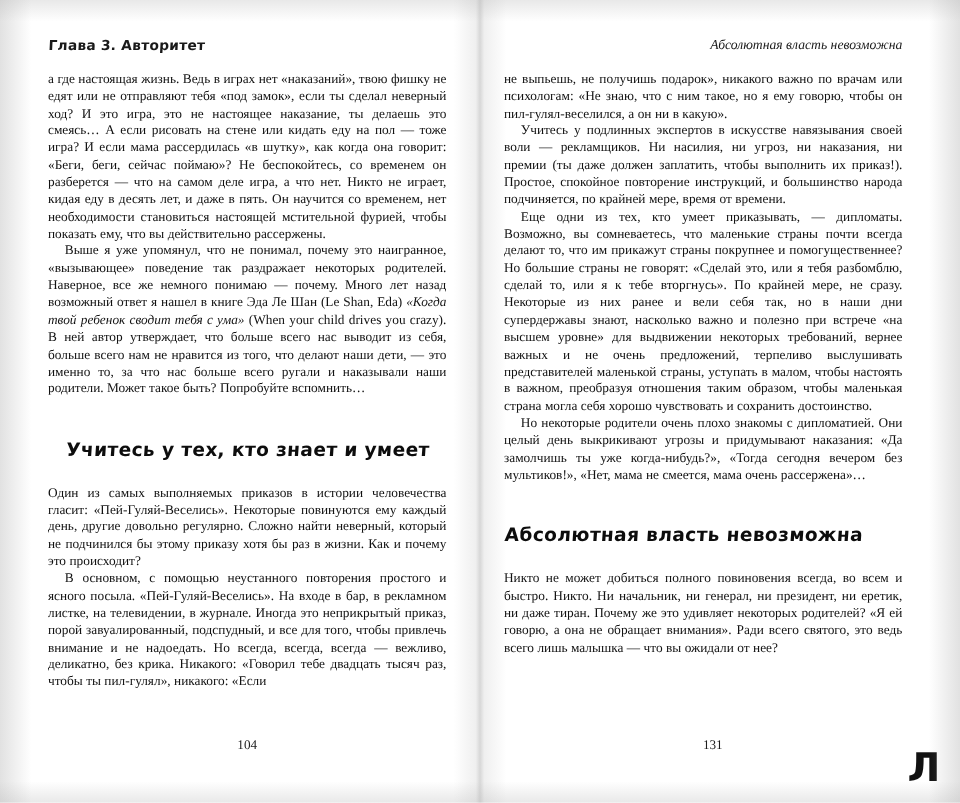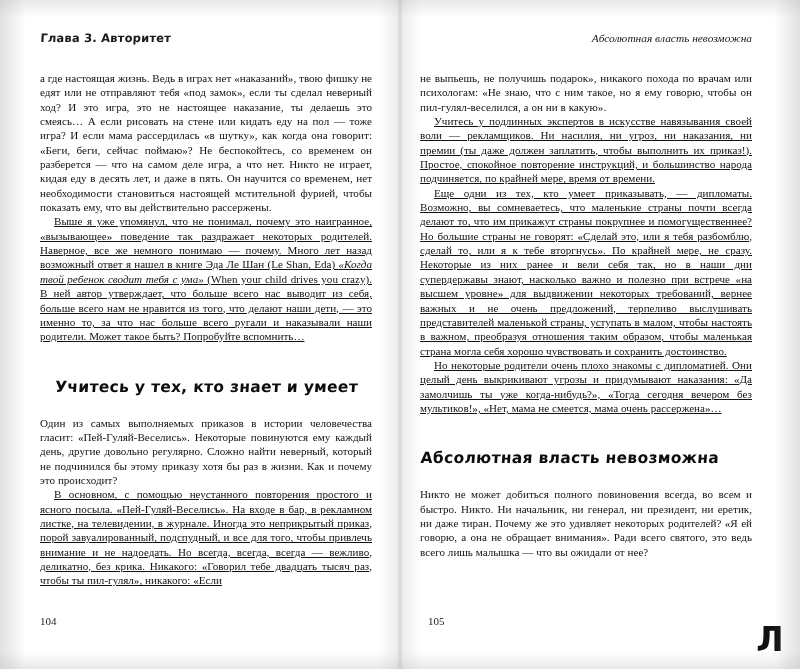--- a/index.html
+++ b/index.html
@@ -102,35 +102,34 @@
     transform-origin: left bottom;
   }
   .running-head-right {
     font-style: italic;
     font-size: 11.4px;
     text-align: right;
   }
 
   
   .body-block {
-    margin-top: 25px;
+    margin-top: 13px;
   }
   p.para {
     margin: 0;
     font-size: 11.1px;
     line-height: 14.35px;
     text-align: justify;
     text-justify: inter-word;
     color: #121212;
     hyphens: manual;
     word-spacing: 0.1px;
   }
   p.para + p.para {
     text-indent: 14px;
-    text-decoration: underline;
   }
   p.para.cont {
     text-indent: 0;
   }
   p.para.indent {
     text-indent: 14px;
   }
   .it { font-style: italic; }
 
   
@@ -150,21 +149,21 @@
   .gap-before-heading { height: 34px; }
   .gap-after-heading  { height: 20px; }
 
   
   .folio {
     position: absolute;
     bottom: 42px;
     font-size: 11px;
     color: #1d1d1d;
     width: 332px;
-    text-align: left;
+    text-align: center;
   }
   .folio-left  { left: 40px; }
   .folio-right { left: 428px; }
 
   
   #publisher-logo {
     position: absolute;
     right: 10px;
     bottom: 8px;
     width: 40px;
@@ -213,40 +212,40 @@
   </div>
 
   <div class="folio folio-left">104</div>
 
   <div class="page page-right">
 
     <div class="running-head running-head-right">Абсолютная власть невозможна</div>
 
     <div class="body-block">
 
-      <p class="para cont">не выпьешь, не получишь подарок», никакого похода по врачам или психологам: «Не знаю, что с ним такое, но я ему говорю, чтобы он пил-гулял-веселился, а он ни в какую».</p>
+      <p class="para cont">не выпьешь, не получишь подарок», никакого важно по врачам или психологам: «Не знаю, что с ним такое, но я ему говорю, чтобы он пил-гулял-веселился, а он ни в какую».</p>
 
       <p class="para indent">Учитесь у подлинных экспертов в искусстве навязывания своей воли — рекламщиков. Ни насилия, ни угроз, ни наказания, ни премии (ты даже должен заплатить, чтобы выполнить их приказ!). Простое, спокойное повторение инструкций, и большинство народа подчиняется, по крайней мере, время от времени.</p>
 
       <p class="para indent">Еще одни из тех, кто умеет приказывать, — дипломаты. Возможно, вы сомневаетесь, что маленькие страны почти всегда делают то, что им прикажут страны покрупнее и помогущественнее? Но большие страны не говорят: «Сделай это, или я тебя разбомблю, сделай то, или я к тебе вторгнусь». По крайней мере, не сразу. Некоторые из них ранее и вели себя так, но в наши дни супердержавы знают, насколько важно и полезно при встрече «на высшем уровне» для выдвижении некоторых требований, вернее важных и не очень предложений, терпеливо выслушивать представителей маленькой страны, уступать в малом, чтобы настоять в важном, преобразуя отношения таким образом, чтобы маленькая страна могла себя хорошо чувствовать и сохранить достоинство.</p>
 
       <p class="para indent">Но некоторые родители очень плохо знакомы с дипломатией. Они целый день выкрикивают угрозы и придумывают наказания: «Да замолчишь ты уже когда-нибудь?», «Тогда сегодня вечером без мультиков!», «Нет, мама не смеется, мама очень рассержена»…</p>
 
       <div class="gap-before-heading"></div>
 
       <div class="section-heading heading-left">Абсолютная власть невозможна</div>
 
       <div class="gap-after-heading"></div>
 
       <p class="para cont">Никто не может добиться полного повиновения всегда, во всем и быстро. Никто. Ни начальник, ни генерал, ни президент, ни еретик, ни даже тиран. Почему же это удивляет некоторых родителей? «Я ей говорю, а она не обращает внимания». Ради всего святого, это ведь всего лишь малышка — что вы ожидали от нее?</p>
 
     </div>
   </div>
 
-  <div class="folio folio-right">105</div>
+  <div class="folio folio-right">131</div>
 
   <div id="publisher-logo">
     <span class="glyph">Л</span>
   </div>
 
   <div id="gutter"></div>
   <div id="edge-shadow-left"></div>
   <div id="edge-shadow-right"></div>
   <div id="edge-shadow-top"></div>
   <div id="edge-shadow-bottom"></div>

